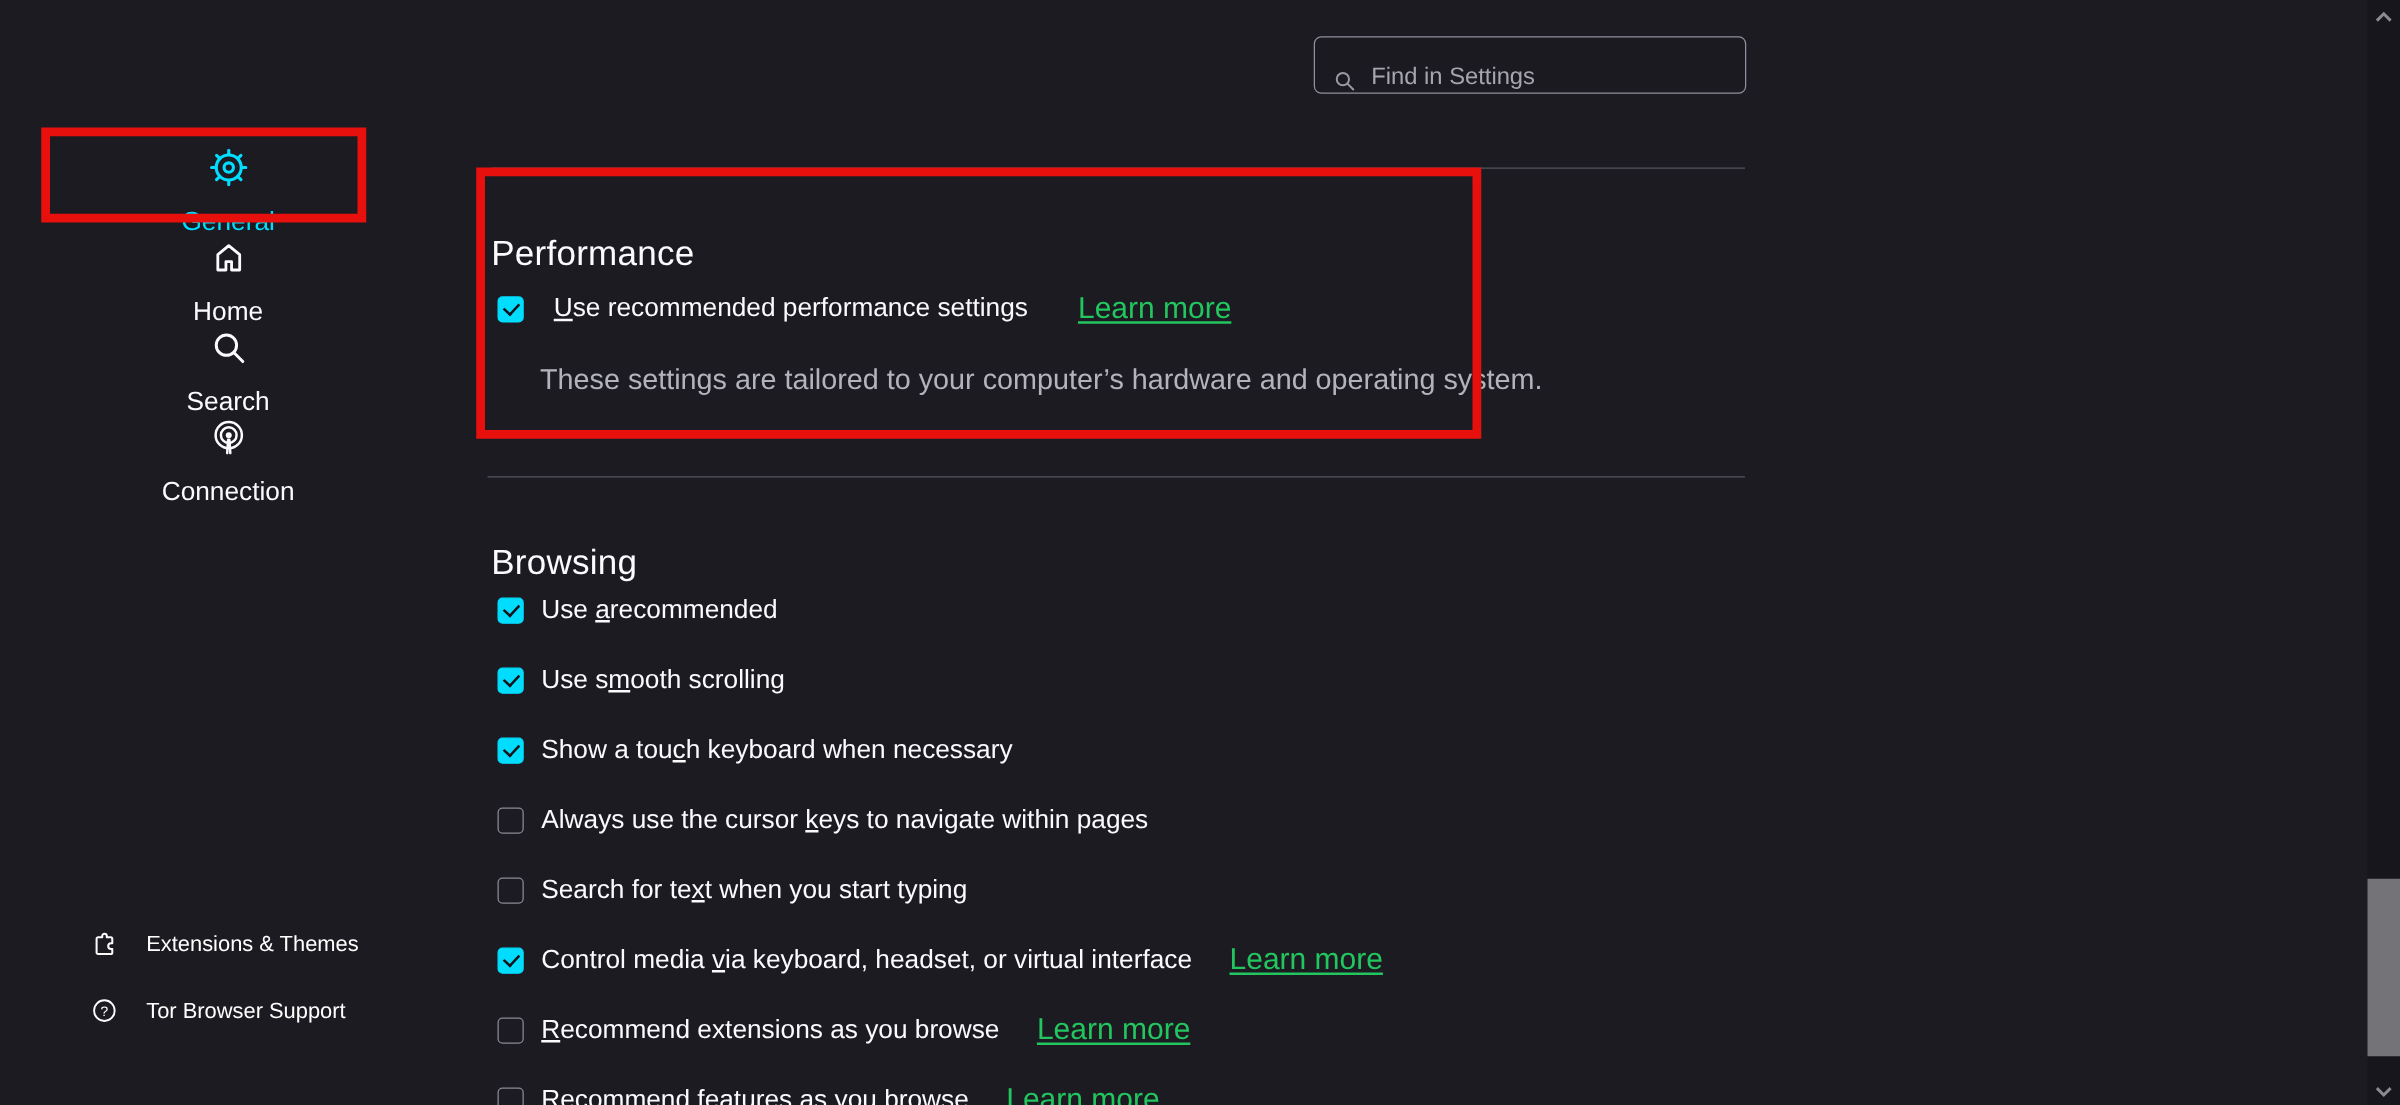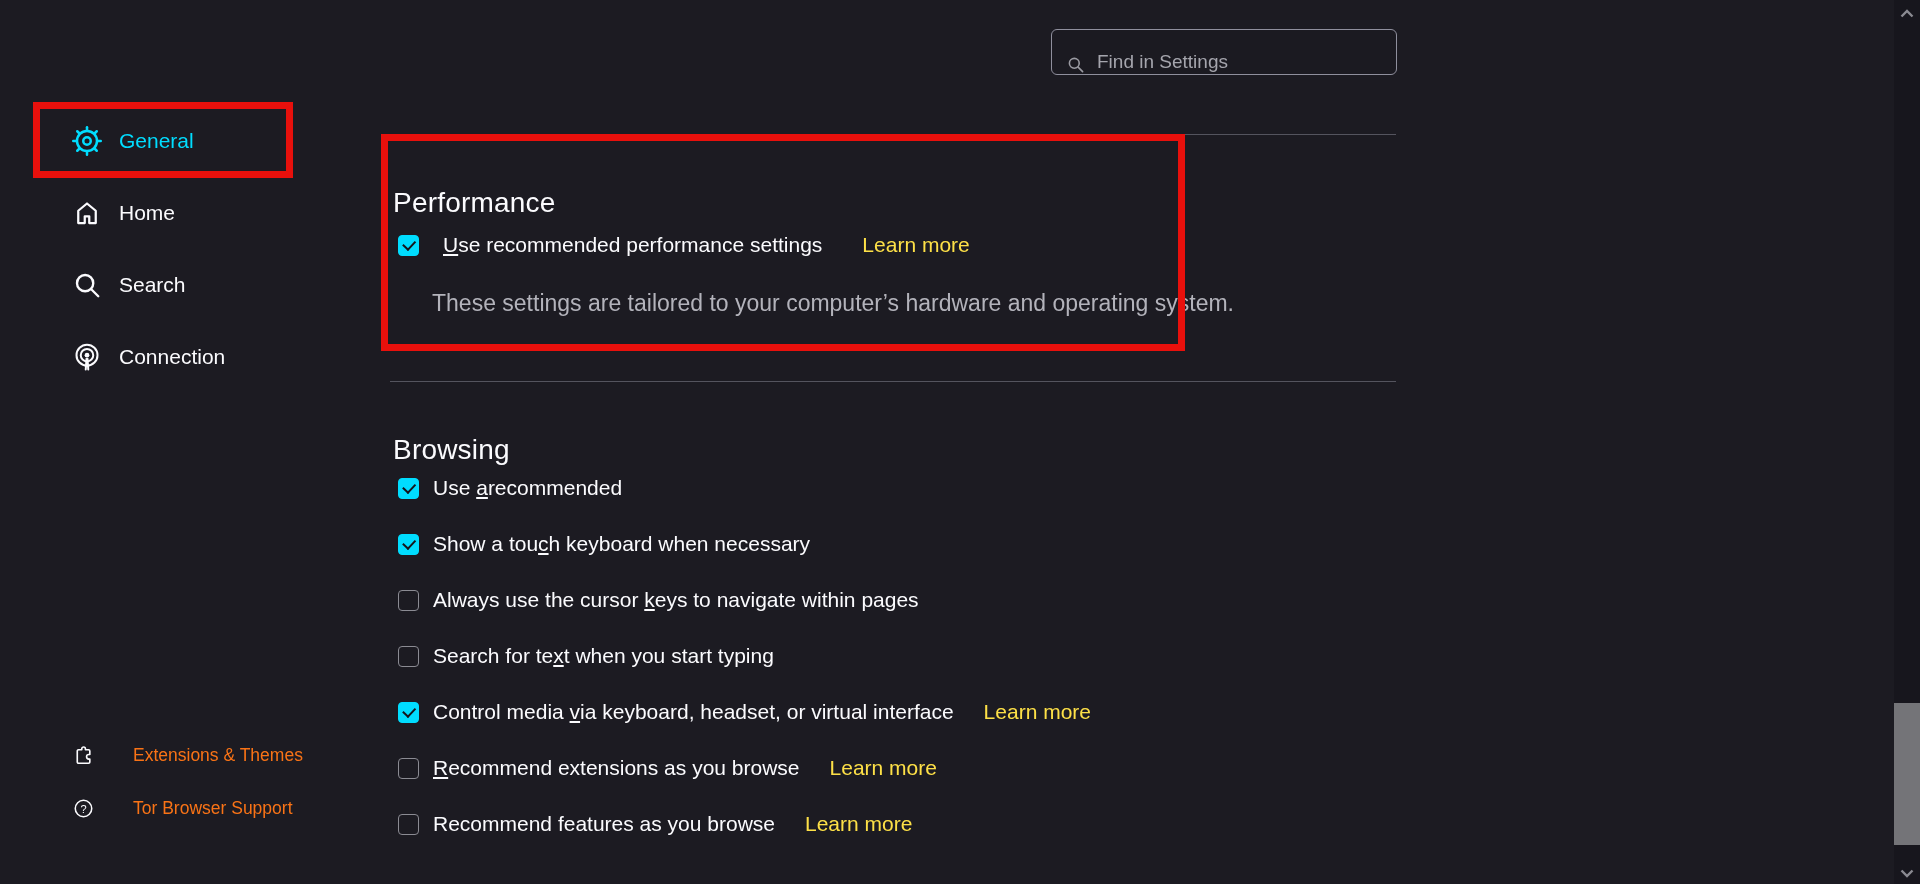--- a/index.html
+++ b/index.html
@@ -18,28 +18,28 @@
   .search-box input{
     flex:1;background:transparent;border:none;outline:none;
     color:#fbfbfe;font-size:19px;font-family:inherit;
   }
   .search-box input::placeholder{color:#a5a5ad;}
   
   .sidebar{position:absolute;left:33px;top:119px;width:260px;}
   .side-item{
     display:flex;align-items:center;height:44px;margin-bottom:28px;
     padding-left:39px;gap:17px;font-size:21px;color:#fbfbfe;
-    border-radius:4px;cursor:pointer;
+    border-radius:4px;cursor:pointer;flex-direction:column;
   }
   .side-item .ic{width:30px;height:30px;flex:none;display:flex;align-items:center;justify-content:center;}
   .side-item.active{color:#00ddff;}
   .side-footer{position:absolute;left:33px;top:733px;width:300px;}
   .foot-item{
     display:flex;align-items:center;height:44px;margin-bottom:9px;
-    padding-left:39px;gap:38px;font-size:17.5px;color:#f97316;cursor:pointer;
+    padding-left:39px;gap:22px;font-size:17.5px;color:#ffffff;cursor:pointer;
   }
   .foot-item .ic{width:23px;height:23px;flex:none;display:flex;align-items:center;justify-content:center;}
   
   .divider{position:absolute;height:1px;background:#54545e;}
   .hr1{left:393px;top:134px;width:1003px;}
   .hr2{left:390px;top:381px;width:1006px;}
   .section-title{
     position:absolute;left:393px;font-size:28px;font-weight:300;
     color:#fbfbfe;line-height:40px;letter-spacing:.2px;
   }
@@ -53,22 +53,22 @@
   }
   .cb.checked{background:#00ddff;border-color:#00ddff;}
   .cb.checked::after{
     content:"";position:absolute;left:4px;top:4.5px;width:10px;height:5.5px;
     border-left:2.6px solid #15141b;border-bottom:2.6px solid #15141b;
     transform:rotate(-47deg);
   }
   .ak{text-decoration:underline;text-underline-offset:2px;}
   u:empty{display:none;}
   a.learn{
-    color:#fde047;text-underline-offset:3px;
-    margin-left:16px;font-size:21px;cursor:pointer;
+    color:#22c55e;text-decoration:underline;text-underline-offset:3px;
+    margin-left:16px;font-size:24px;cursor:pointer;
   }
   a.learn:empty{display:none;}
   .perf-desc{
     position:absolute;left:432px;top:290px;font-size:23px;color:#b3b3bb;line-height:26px;
   }
   .browse-list{position:absolute;left:398px;top:477px;}
   .browse-list .cb-row{height:22px;margin-bottom:34px;}
   
   .anno{position:absolute;border:7px solid #e8100c;box-sizing:border-box;pointer-events:none;z-index:5;}
   .anno-general{left:33px;top:102px;width:260px;height:76px;}
@@ -177,20 +177,25 @@
 <h2 class="section-title browse-title">Browsing</h2>
 
 <div class="browse-list">
   <div class="cb-row">
     <span class="cb checked"></span>
     <label><span>Use </span><u class="ak">a</u><span>recommended</span></label>
 
   </div>
   <div class="cb-row">
     <span class="cb checked"></span>
+    <label><span>Use s</span><u class="ak">m</u><span>ooth scrolling</span></label>
+
+  </div>
+  <div class="cb-row">
+    <span class="cb checked"></span>
     <label><span>Show a tou</span><u class="ak">c</u><span>h keyboard when necessary</span></label>
 
   </div>
   <div class="cb-row">
     <span class="cb"></span>
     <label><span>Always use the cursor </span><u class="ak">k</u><span>eys to navigate within pages</span></label>
 
   </div>
   <div class="cb-row">
     <span class="cb"></span>

